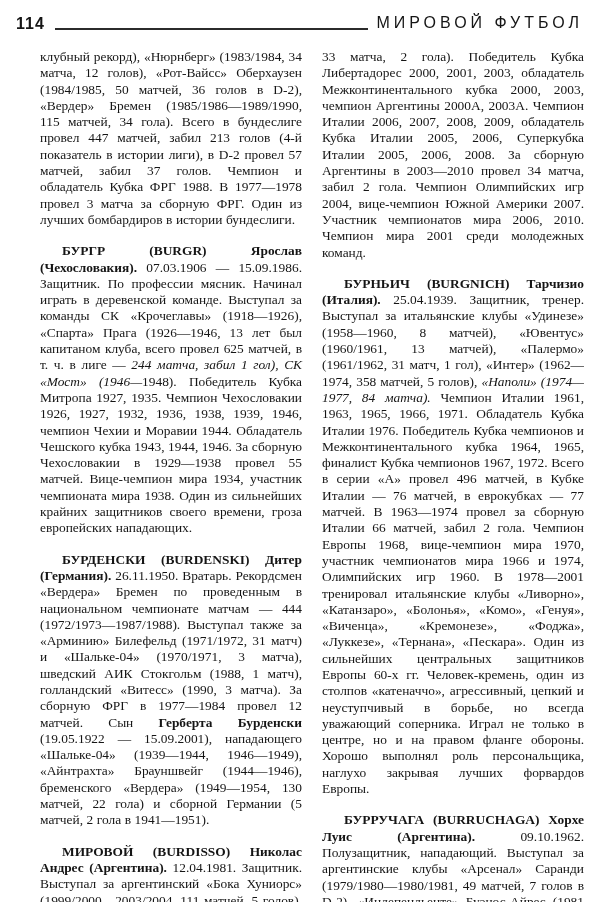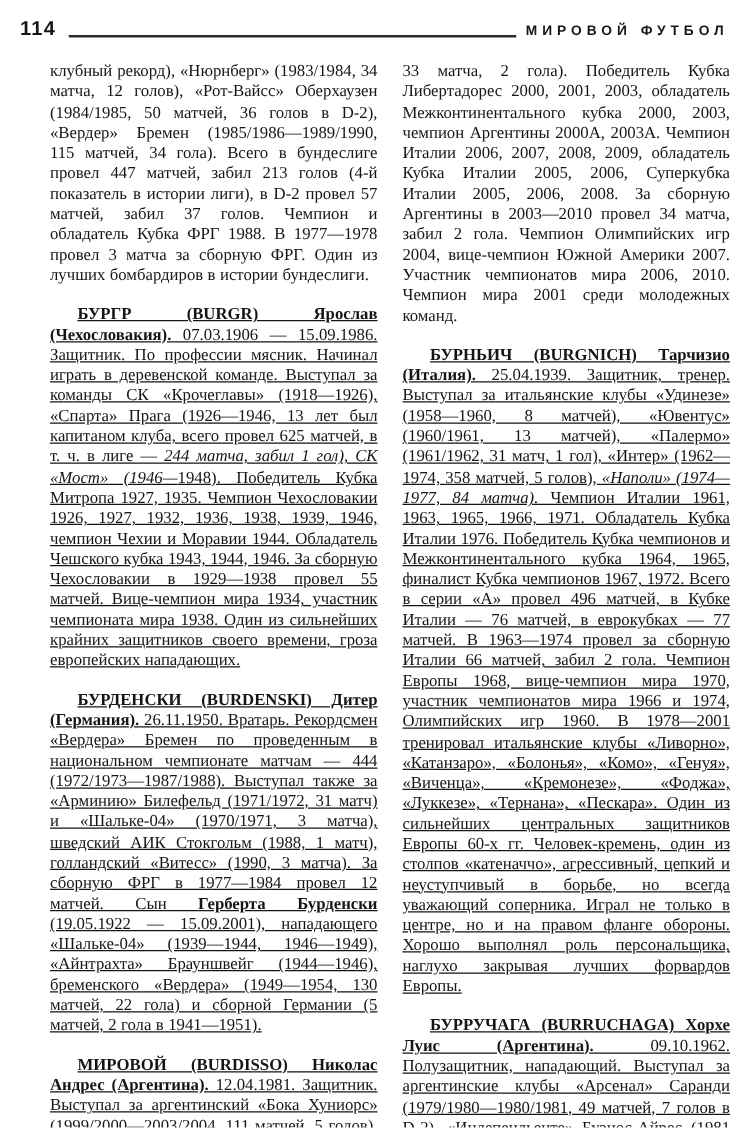--- a/index.html
+++ b/index.html
@@ -29,22 +29,22 @@
     line-height: 1;
     padding-bottom: 0px;
   }
   .header-rule {
     flex: 1;
     border-bottom: 2.5px solid #2b2b2b;
     margin: 0 8px 2px 10px;
     height: 0;
   }
   .header-title {
-    font-size: 11px;
-    font-weight: bold;
+    font-size: 16px;
+    font-weight: normal;
     letter-spacing: 4px;
     line-height: 1;
     white-space: nowrap;
     padding-bottom: 1px;
     text-align: right;
   }
   .content {
     display: flex;
     margin: 17px 16px 0 40px;
     gap: 20px;
@@ -56,21 +56,20 @@
   .para {
     margin: 0;
     font-size: 13.4px;
     line-height: 16.3px;
     text-align: justify;
     word-spacing: 0.2px;
   }
   .para.indent {
     text-indent: 22px;
     margin-top: 15px;
-    text-decoration: underline;
   }
   .para.cont {
     text-indent: 0;
     margin-top: 0;
   }
   .seg-bold   { font-weight: bold; }
   .seg-italic { font-style: italic; }
   .seg-normal { font-weight: normal; font-style: normal; }
 </style>
 </head>

